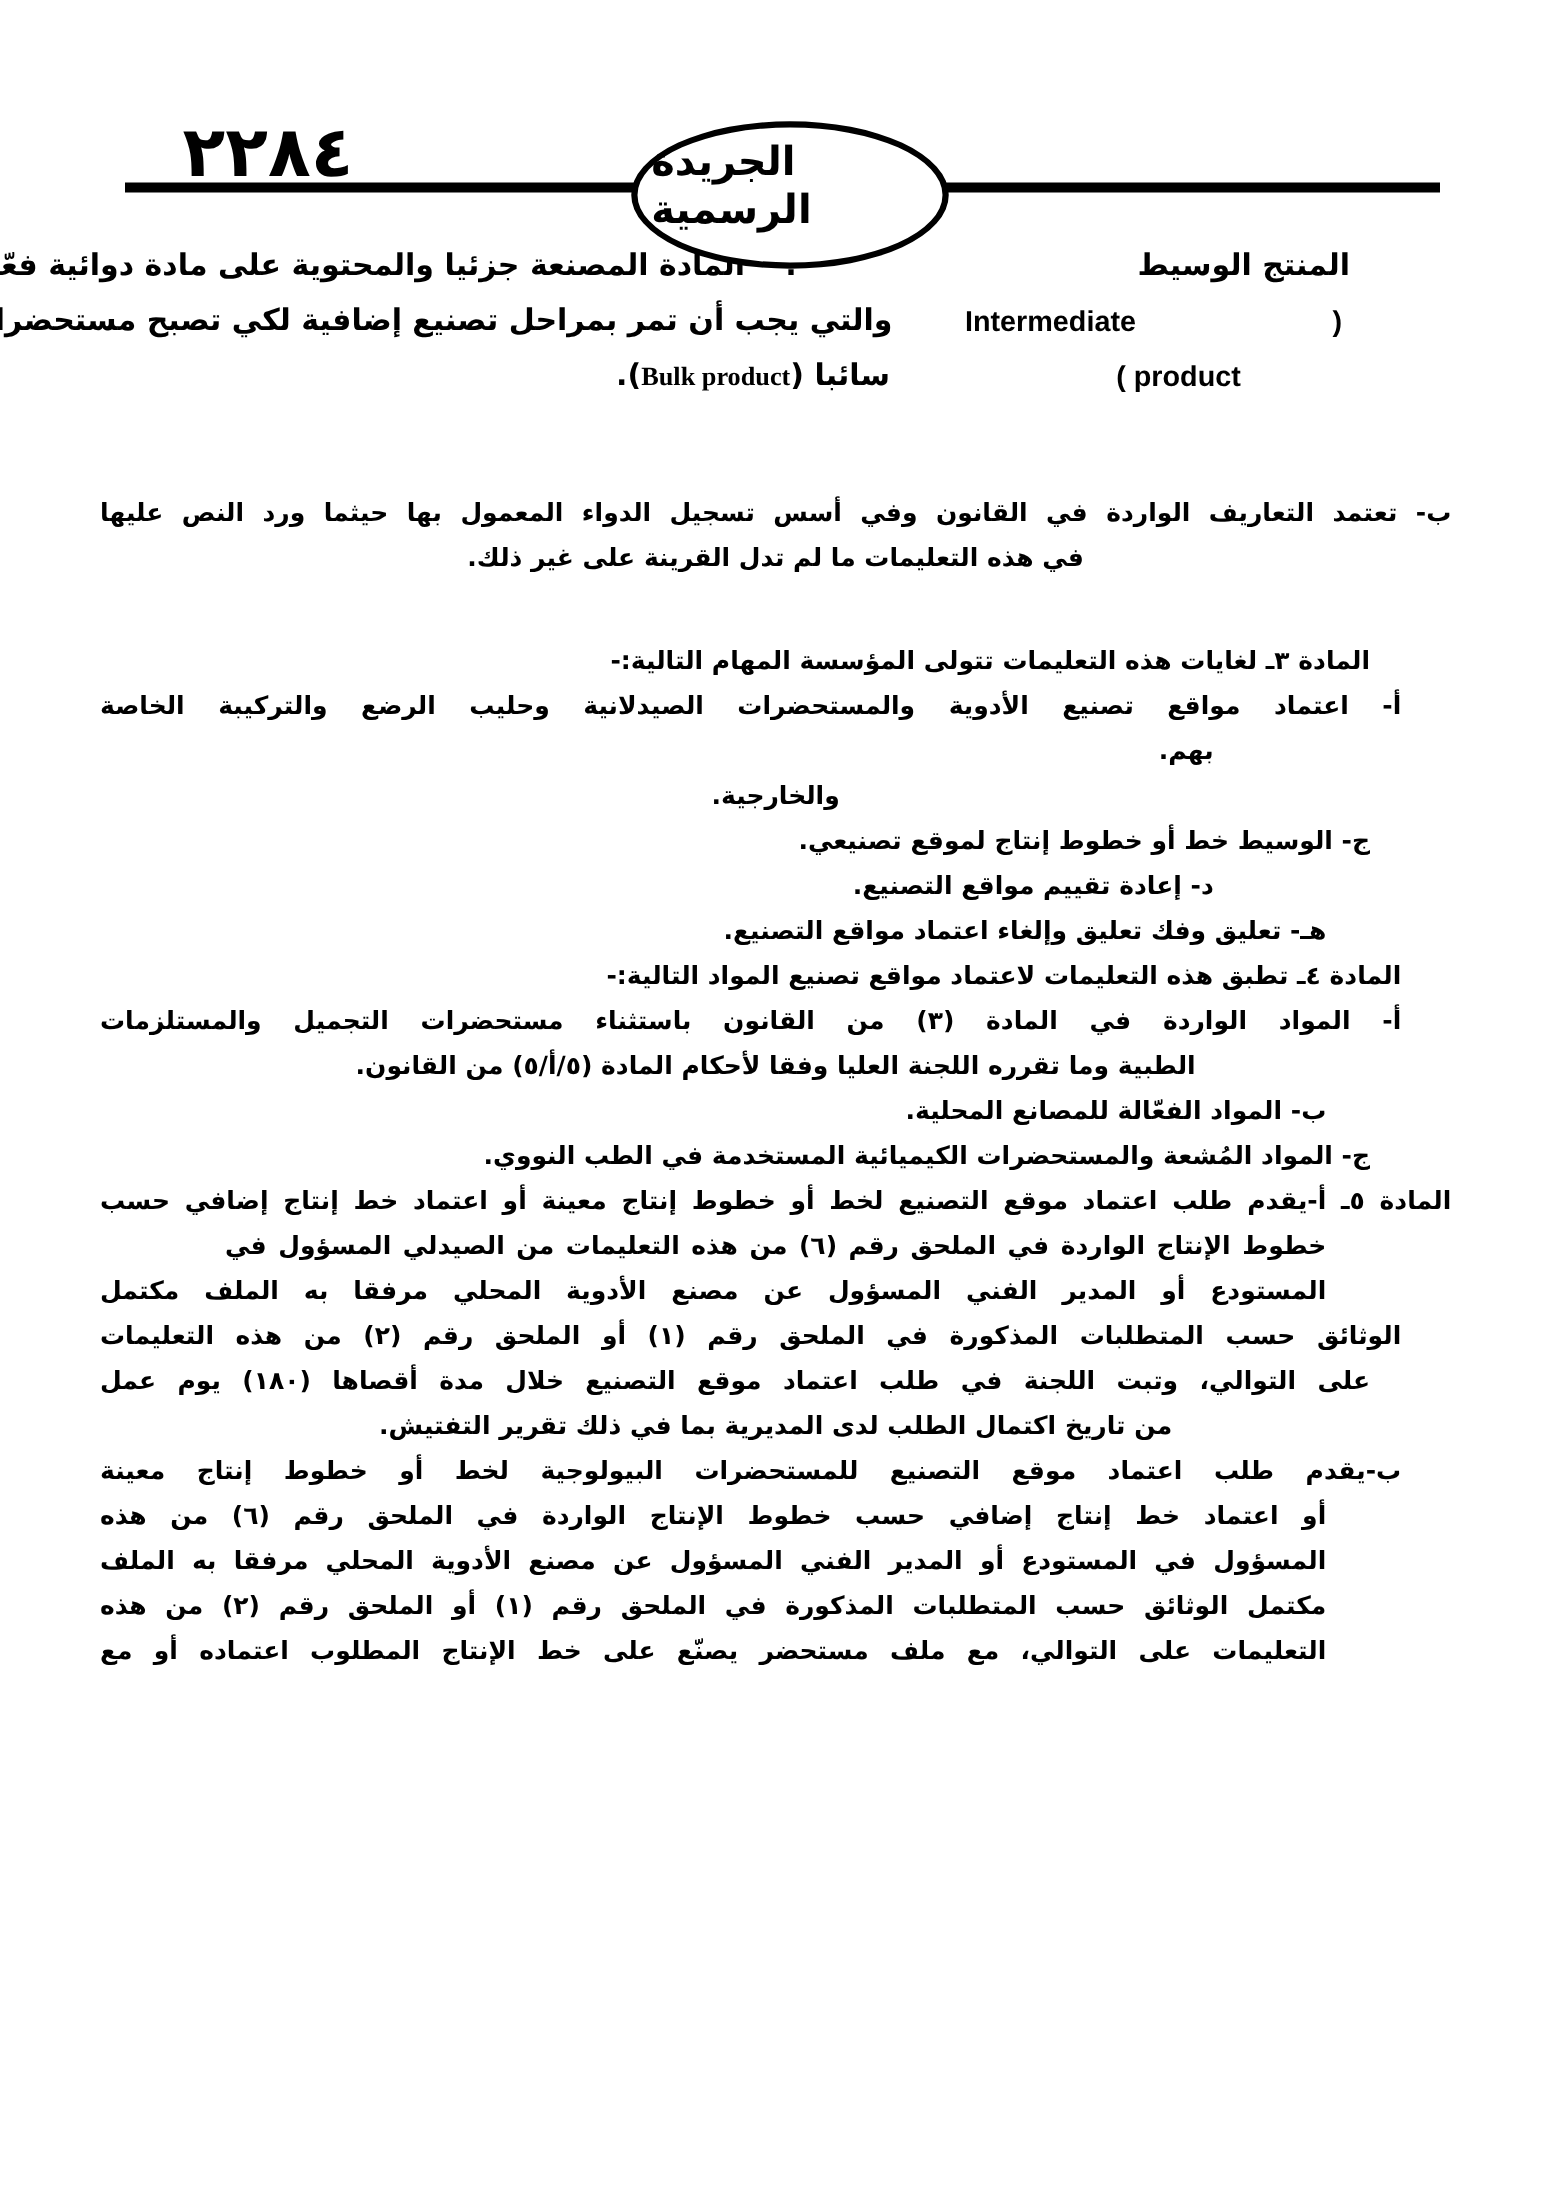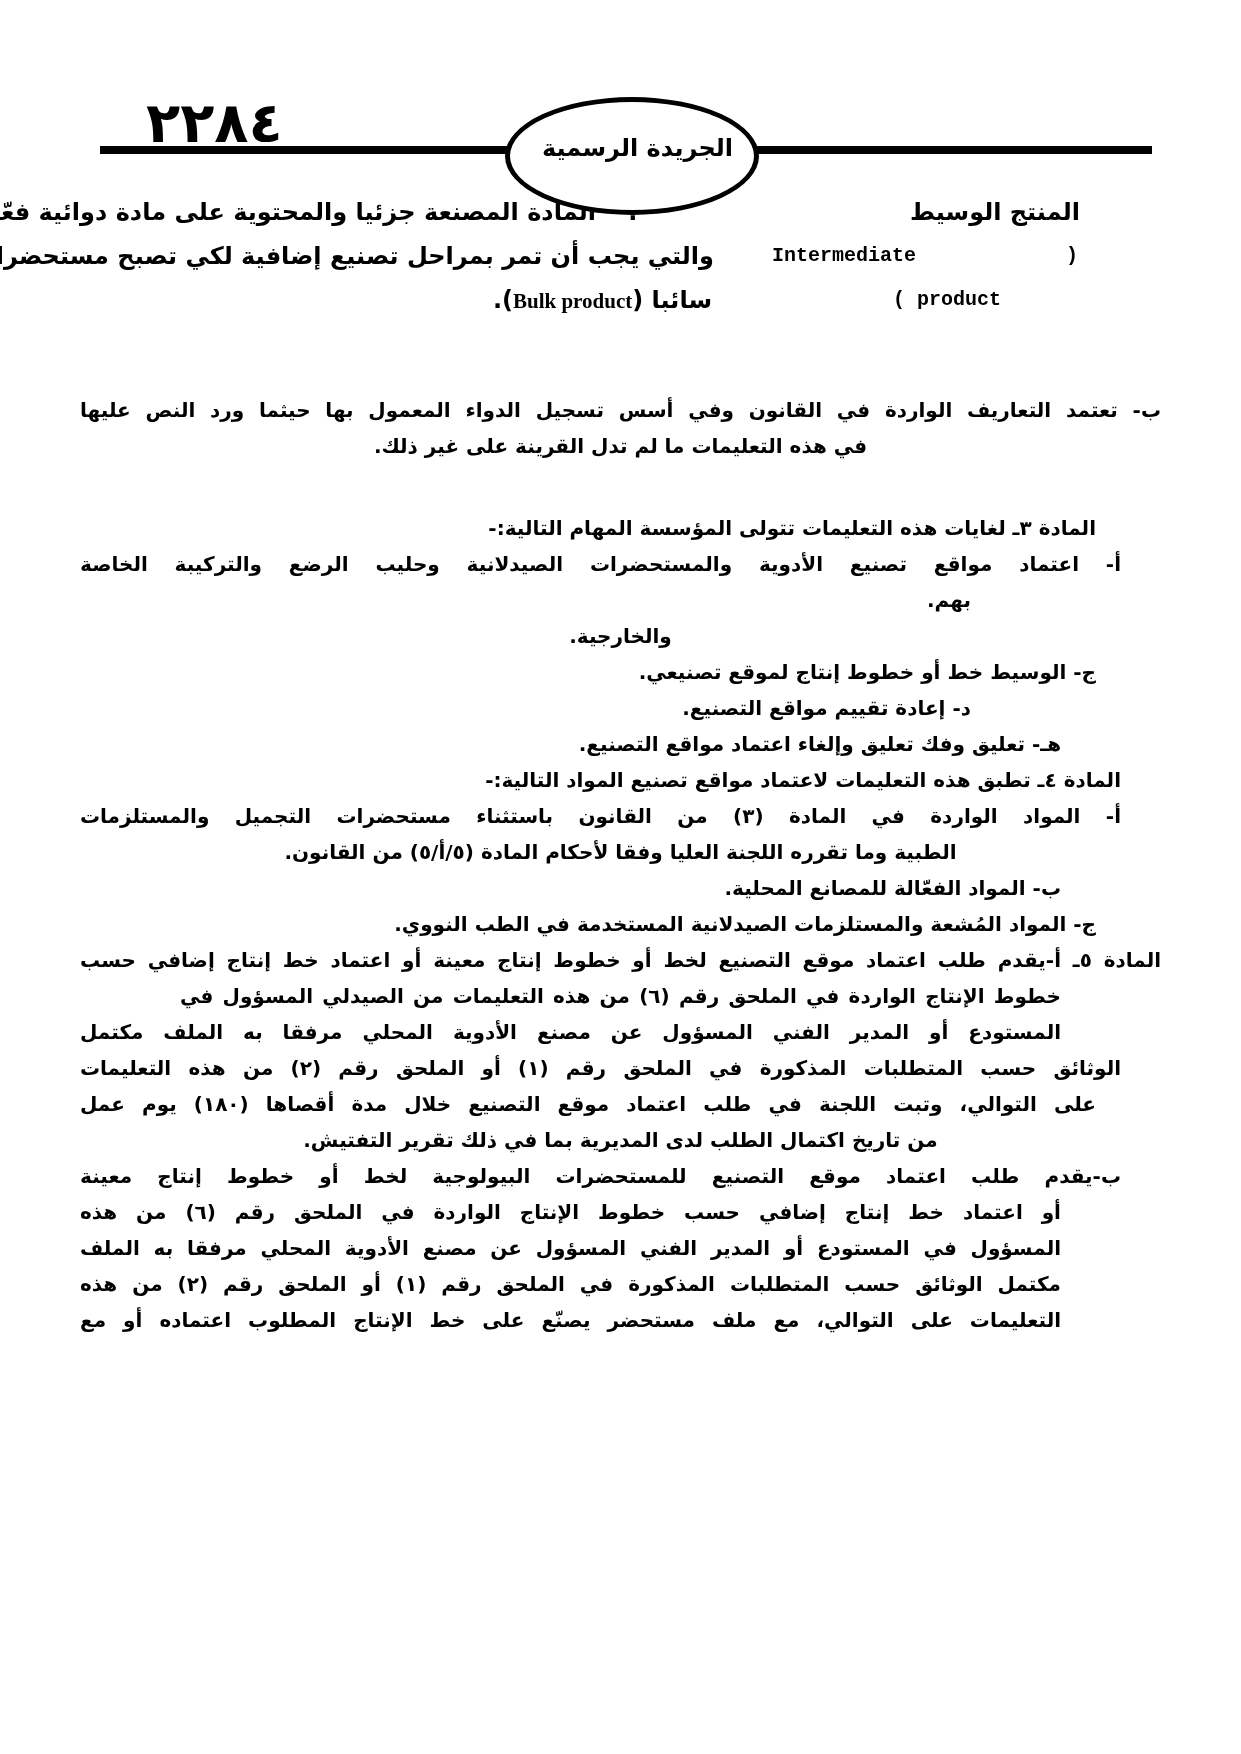--- a/index.html
+++ b/index.html
@@ -3,26 +3,26 @@
 <meta charset="utf-8">
 <style>
   html,body{margin:0;padding:0;background:#fff;}
   .page{position:relative;width:1241px;height:1754px;background:#fff;overflow:hidden;
         font-family:"DejaVu Sans",sans-serif;color:#000;}
   
   .pageno{position:absolute;left:146px;top:90px;font-size:56px;font-weight:bold;letter-spacing:3px;}
   .hrule{position:absolute;left:100px;top:146px;width:1052px;height:8px;background:#000;}
   .badge{position:absolute;left:505px;top:97px;width:244px;height:108px;background:#fff;
          border:5px solid #000;border-radius:50%;display:flex;align-items:center;justify-content:center;z-index:2;}
-  .badge span{font-size:24px;font-weight:bold;transform:translateY(-8px);margin-left:11px;}
+  .badge span{font-size:32px;font-weight:bold;transform:translateY(-8px);margin-left:11px;}
   
   .docbody{position:absolute;left:0;top:198px;width:1241px;padding:0 80px;box-sizing:border-box;direction:rtl;}
   .def{position:relative;height:140px;margin:0 -80px;}
   .def .frag{position:absolute;white-space:nowrap;font-weight:bold;font-size:24px;direction:rtl;}
-  .def .frag.en{direction:ltr;font-family:Liberation Mono, monospace;font-size:20px;}
+  .def .frag.en{direction:ltr;font-family:Liberation Sans, sans-serif;font-size:23px;}
   .line{font-weight:bold;font-size:20px;line-height:36px;}
   .jf{text-align:justify;text-align-last:justify;}
   .r{text-align:right;}
   .c{text-align:center;}
   .i1{padding-right:40px;}
   .i2{padding-right:65px;}
   .i3{padding-right:100px;}
   .i4{padding-right:190px;}
   .li1{padding-left:100px;}
   .mt1{margin-top:54px;}
@@ -56,21 +56,21 @@
         <div class="line jf i1">أ- اعتماد مواقع تصنيع الأدوية والمستحضرات الصيدلانية وحليب الرضع والتركيبة الخاصة</div>
         <div class="line r i4">بهم.</div>
         <div class="line c">والخارجية.</div>
         <div class="line r i2">ج- الوسيط خط أو خطوط إنتاج لموقع تصنيعي.</div>
         <div class="line r i4">د- إعادة تقييم مواقع التصنيع.</div>
         <div class="line r i3">هـ- تعليق وفك تعليق وإلغاء اعتماد مواقع التصنيع.</div>
         <div class="line r i1">المادة ٤ـ تطبق هذه التعليمات لاعتماد مواقع تصنيع المواد التالية:-</div>
         <div class="line jf i1">أ- المواد الواردة في المادة (٣) من القانون باستثناء مستحضرات التجميل والمستلزمات</div>
         <div class="line c">الطبية وما تقرره اللجنة العليا وفقا لأحكام المادة (٥/أ/٥) من القانون.</div>
         <div class="line r i3">ب- المواد الفعّالة للمصانع المحلية.</div>
-        <div class="line r i2">ج- المواد المُشعة والمستلزمات الصيدلانية المستخدمة في الطب النووي.</div>
+        <div class="line r i2">ج- المواد المُشعة والمستحضرات الكيميائية المستخدمة في الطب النووي.</div>
         <div class="line jf">المادة ٥ـ أ-يقدم طلب اعتماد موقع التصنيع لخط أو خطوط إنتاج معينة أو اعتماد خط إنتاج إضافي حسب</div>
         <div class="line jf i3 li1">خطوط الإنتاج الواردة في الملحق رقم (٦) من هذه التعليمات من الصيدلي المسؤول في</div>
         <div class="line jf i3">المستودع أو المدير الفني المسؤول عن مصنع الأدوية المحلي مرفقا به الملف مكتمل</div>
         <div class="line jf i1">الوثائق حسب المتطلبات المذكورة في الملحق رقم (١) أو الملحق رقم (٢) من هذه التعليمات</div>
         <div class="line jf i2">على التوالي، وتبت اللجنة في طلب اعتماد موقع التصنيع خلال مدة أقصاها (١٨٠) يوم عمل</div>
         <div class="line c">من تاريخ اكتمال الطلب لدى المديرية بما في ذلك تقرير التفتيش.</div>
         <div class="line jf i1">ب-يقدم طلب اعتماد موقع التصنيع للمستحضرات البيولوجية لخط أو خطوط إنتاج معينة</div>
         <div class="line jf i3">أو اعتماد خط إنتاج إضافي حسب خطوط الإنتاج الواردة في الملحق رقم (٦) من هذه</div>
         <div class="line jf i3">المسؤول في المستودع أو المدير الفني المسؤول عن مصنع الأدوية المحلي مرفقا به الملف</div>
         <div class="line jf i3">مكتمل الوثائق حسب المتطلبات المذكورة في الملحق رقم (١) أو الملحق رقم (٢) من هذه</div>

